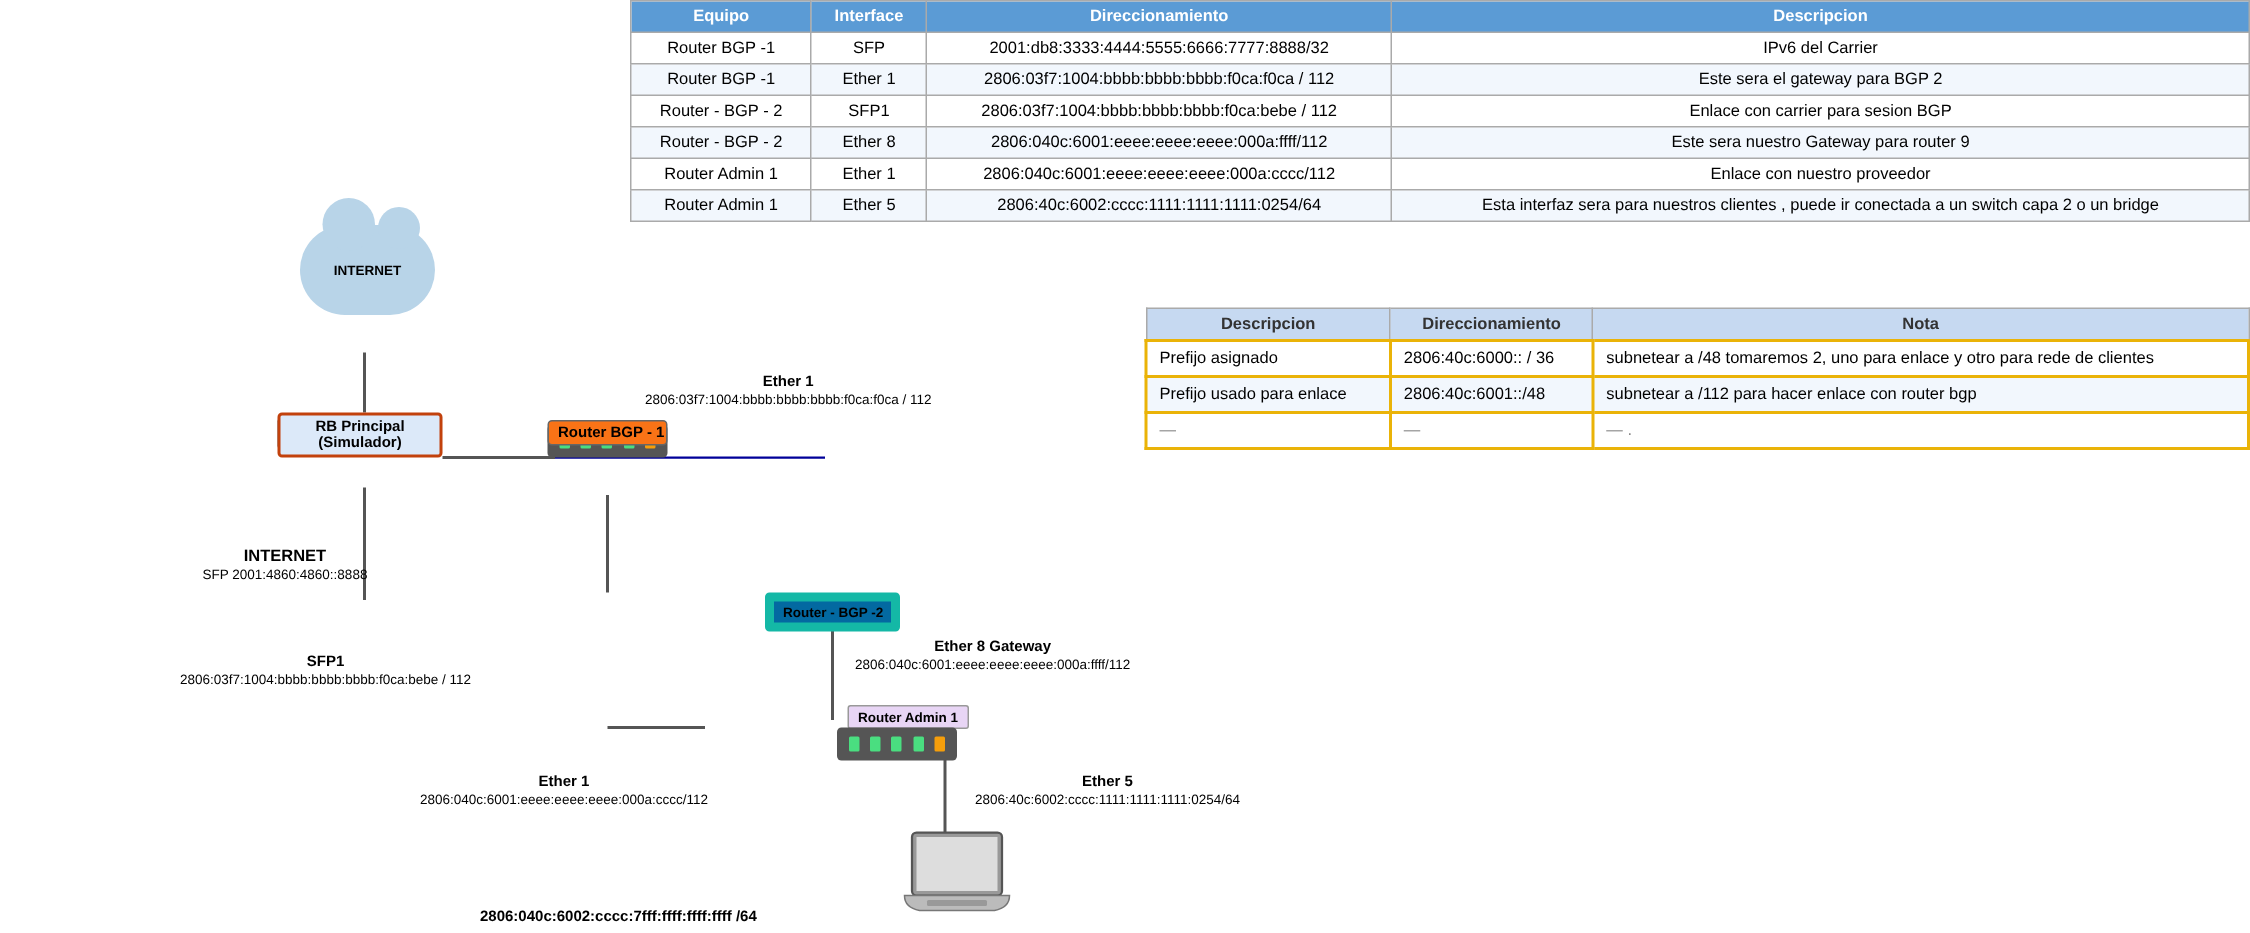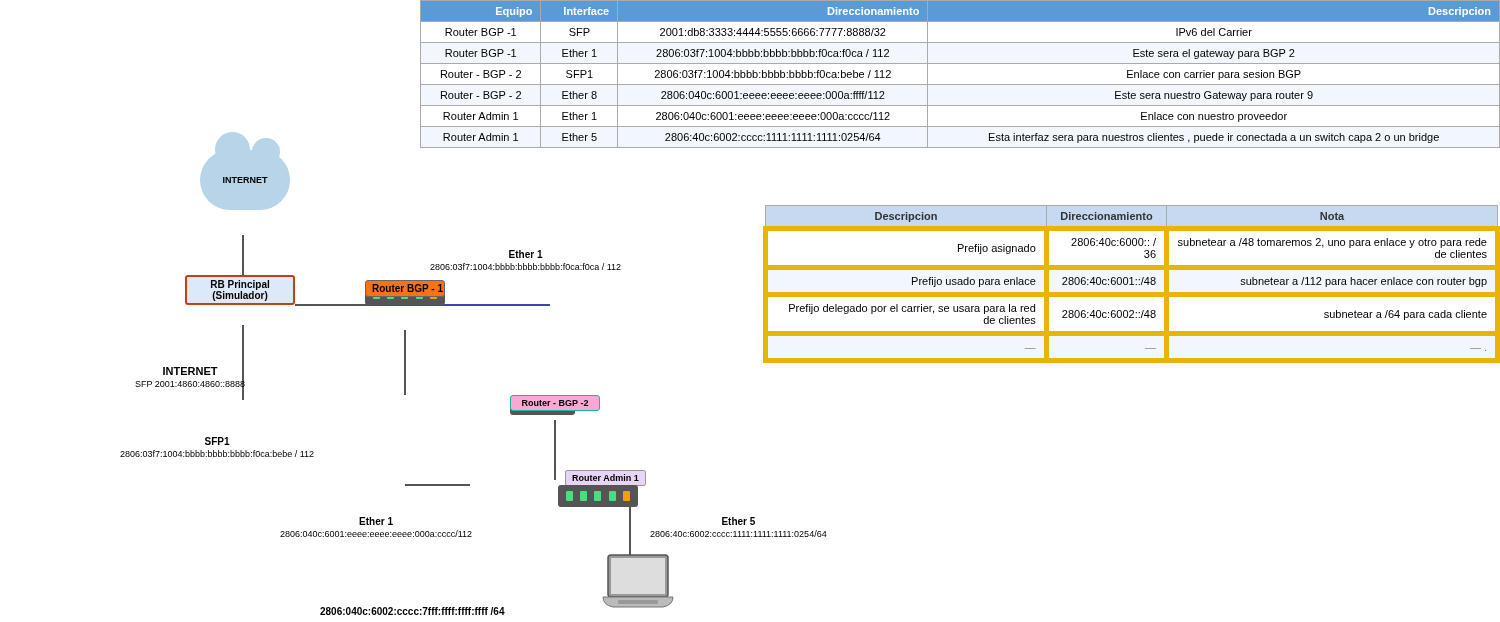--- a/index.html
+++ b/index.html
@@ -24,21 +24,21 @@
     .main-table {
       width: 100%;
       border-collapse: collapse;
       border: 1px solid #aaa;
     }
     .main-table th {
       background: #5b9bd5;
       color: #fff;
       padding: 4px 8px;
       border: 1px solid #aaa;
-      text-align: right;
+      text-align: center;
       font-size: 11px;
     }
     .main-table td {
       padding: 4px 8px;
       border: 1px solid #aaa;
       text-align: center;
       font-size: 11px;
       background: #fff;
     }
     .main-table tr:nth-child(even) td {
@@ -60,22 +60,22 @@
     .second-table th {
       background: #c6d9f1;
       color: #333;
       padding: 4px 8px;
       border: 1px solid #aaa;
       text-align: center;
       font-size: 11px;
     }
     .second-table td {
       padding: 5px 8px;
-      border: 5px solid #eab308;
-      text-align: right;
+      border: 2px solid #eab308;
+      text-align: left;
       font-size: 11px;
       background: #fff;
     }
     .second-table tr:nth-child(even) td {
       background: #f2f7fd;
     }
     .second-table tr:last-child td {
       color: #888;
     }
 
@@ -278,25 +278,20 @@
           <td>Prefijo asignado</td>
           <td>2806:40c:6000:: / 36</td>
           <td>subnetear a /48  tomaremos 2, uno para enlace y otro para rede de clientes</td>
         </tr>
         <tr>
           <td>Prefijo usado para enlace</td>
           <td>2806:40c:6001::/48</td>
           <td>subnetear a /112 para hacer enlace con router bgp</td>
         </tr>
         <tr>
-          <td>Prefijo delegado por el carrier, se usara para la red de clientes</td>
-          <td>2806:40c:6002::/48</td>
-          <td>subnetear a /64 para cada cliente</td>
-        </tr>
-        <tr>
           <td>—</td>
           <td>—</td>
           <td>—  .</td>
         </tr>
       </tbody>
   </table>
 </div>
 
 <div class="diagram">
 
@@ -352,21 +347,21 @@
         <div class="port"></div>
           <div class="port"></div>
           <div class="port"></div>
           <div class="port"></div>
         <div class="port amber"></div>
       </div>
     </div>
   </div>
 
   <div style="position:absolute; top:265px; left:510px;">
-    <div class="router-box" style="background:#f9a8d4; border:1px solid #14b8a6; width:90px; font-size:9px;">
+    <div class="router-box" style="background:#0369a1; border:6px solid #14b8a6; width:90px; font-size:9px;">
       <span>Router - BGP -2</span>
     </div>
     <div style="margin-top:2px; display:flex; justify-content:center;">
       <div class="router-hw-small">
         <div class="port"></div>
           <div class="port"></div>
           <div class="port"></div>
           <div class="port amber"></div>
           <div class="port amber"></div>
       </div>
@@ -397,20 +392,24 @@
   <div style="position:absolute; top:118px; left:430px; text-align:center;">
     <span style="font-weight:bold; font-size:10px;">Ether 1</span><br>
     <span style="font-size:9px;">2806:03f7:1004:bbbb:bbbb:bbbb:f0ca:f0ca / 112</span>
   </div>
 
   <div style="position:absolute; top:305px; left:120px; text-align:center;">
     <span style="font-weight:bold; font-size:10px;">SFP1</span><br>
     <span style="font-size:9px;">2806:03f7:1004:bbbb:bbbb:bbbb:f0ca:bebe / 112</span>
   </div>
 
+  <div style="position:absolute; top:295px; left:570px; text-align:center;">
+    <span style="font-weight:bold; font-size:10px;">Ether 8 Gateway</span><br>
+    <span style="font-size:9px;">2806:040c:6001:eeee:eeee:eeee:000a:ffff/112</span>
+  </div>
 
   <div style="position:absolute; top:385px; left:280px; text-align:center;">
     <span style="font-weight:bold; font-size:10px;">Ether 1</span><br>
     <span style="font-size:9px;">2806:040c:6001:eeee:eeee:eeee:000a:cccc/112</span>
   </div>
 
   <div style="position:absolute; top:385px; left:650px; text-align:center;">
     <span style="font-weight:bold; font-size:10px;">Ether 5</span><br>
     <span style="font-size:9px;">2806:40c:6002:cccc:1111:1111:1111:0254/64</span>
   </div>

